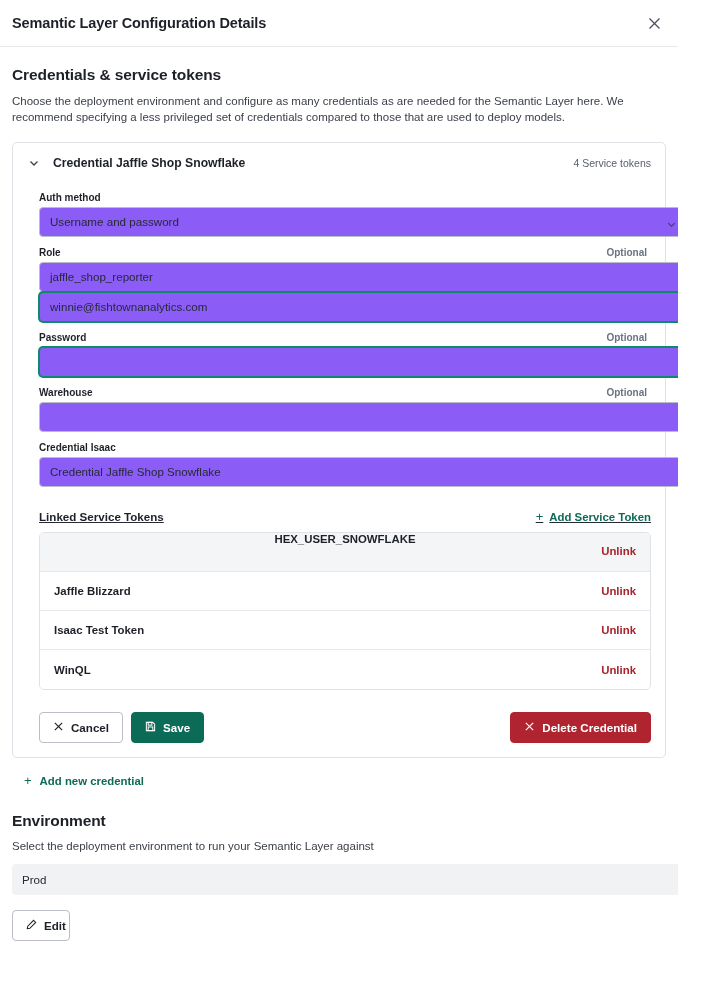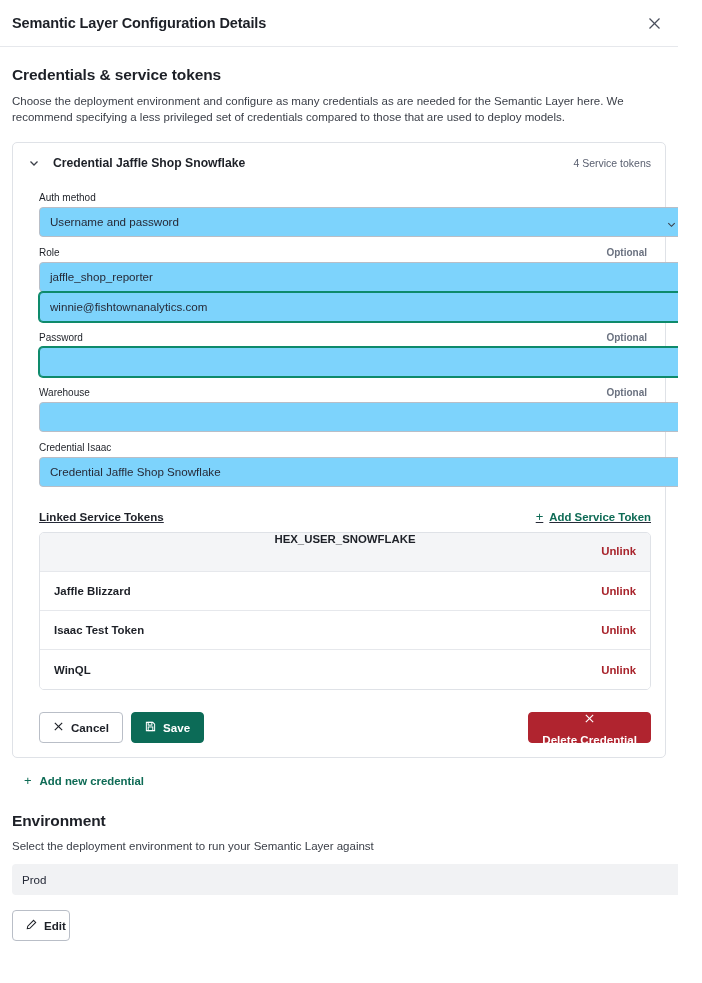--- a/index.html
+++ b/index.html
@@ -92,36 +92,36 @@
 
   .form { padding: 0 14px 0 26px; }
   .field { margin-bottom: 0; }
   .label-row {
     display: flex;
     align-items: baseline;
     margin: 10px 0 4px 0;
   }
   .label {
     font-size: 10px;
-    font-weight: normal;
+    font-weight: bold;
     color: #1d2027;
   }
   .optional {
     margin-left: auto;
     font-size: 10px;
     color: #6b7280;
     font-weight: bold;
     padding-right: 4px;
   }
   .input, .select {
     width: 649px;
     height: 30px;
     border: 1px solid #b9bec7;
     border-radius: 4px;
-    background: #7dd3fc;
+    background: #8b5cf6;
     font-size: 11.6px;
     color: #262a38;
     padding: 4px 10px;
     font-family: "Liberation Sans", sans-serif;
     display: flex;
     align-items: center;
     position: relative;
   }
   .input.focused { border-color: #0e8a6b; box-shadow: 0 0 0 1px #0e8a6b; }
   .select .caret {
@@ -212,21 +212,20 @@
     background: #0c6b57;
     border: 1px solid #0c6b57;
     color: #fff;
     margin-left: 8px;
   }
   .btn-danger {
     background: #b0242f;
     border: 1px solid #b0242f;
     color: #fff;
     margin-left: auto;
-    flex-direction: column;
   }
 
   .add-cred {
     display: flex;
     align-items: center;
     gap: 8px;
     margin: 15px 0 0 12px;
     color: #0e6b55;
     font-size: 11.4px;
     font-weight: bold;

